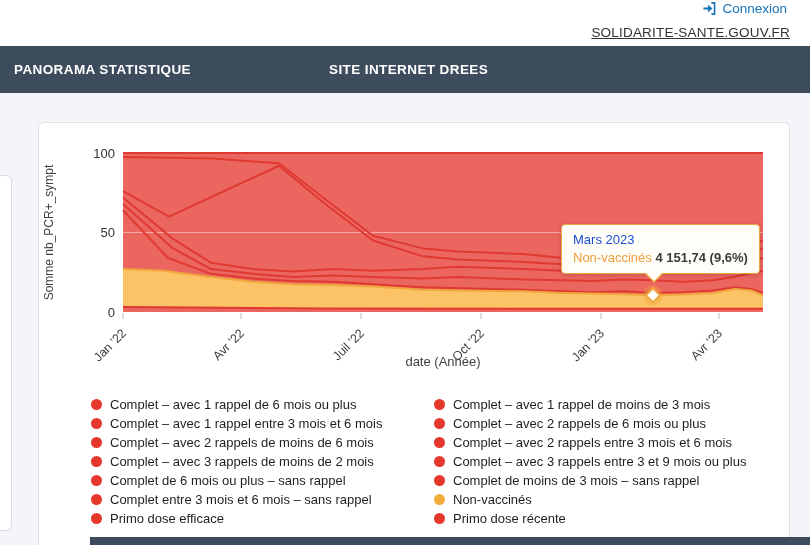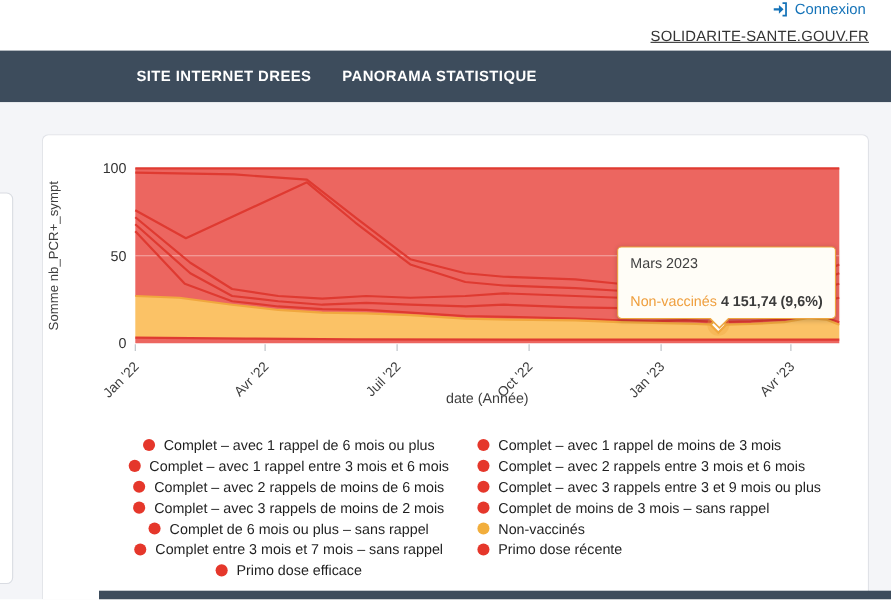--- a/index.html
+++ b/index.html
@@ -32,32 +32,32 @@
           border-radius:6px 6px 0 0; }
 
   
   .chart-wrap { position:absolute; left:0; top:0; width:752px; height:252px; }
   svg text { font-family:"Liberation Sans","DejaVu Sans",sans-serif; }
 
   
   .tooltip { position:absolute; left:522px; top:101px; background:#fffdf7; border:1px solid #eca53f;
              border-radius:4px; padding:7px 11px 8px 11px; font-size:13px; white-space:nowrap;
              box-shadow:0 1px 5px rgba(0,0,0,0.18); z-index:5; }
-  .tooltip .tt-title { color:#404040; margin-bottom:19px; }
+  .tooltip .tt-title { color:#1d4ed8; margin-bottom:3px; }
   .tooltip .tt-series { color:#ef9f3e; }
   .tooltip .tt-value { color:#3b3b3b; font-weight:bold; }
   .tooltip::after { content:""; position:absolute; left:84px; bottom:-8px; border:8px solid transparent;
                     border-bottom:none; border-top:8px solid #fffdf7; }
   .tooltip::before { content:""; position:absolute; left:83px; bottom:-10px; border:9px solid transparent;
                      border-bottom:none; border-top:9px solid #eca53f; }
 
   
   .legend { position:absolute; left:52px; top:272px; width:690px; display:flex; }
   .legend-col { display:flex; flex-direction:column; }
-  .legend-col.left { width:343px;align-items:center; }
+  .legend-col.left { width:343px; }
   .legend-item { display:flex; align-items:center; height:19px; cursor:pointer; }
   .legend-dot { width:11px; height:11px; border-radius:50%; margin-right:8px; flex:0 0 auto; }
   .legend-label { font-size:13px; color:#1f1f1f; white-space:nowrap; }
 
   .footer-bar { position:absolute; left:90px; top:537px; width:720px; height:8px; background:#3d4c5c; }
 </style>
 </head>
 <body>
 
 <div class="header">
@@ -65,22 +65,22 @@
     <svg viewBox="0 0 16 16">
       <path d="M10 2h3.4v12H10" fill="none" stroke="#1573b8" stroke-width="1.7"></path>
       <path d="M1.5 7h5V3.8L11 8l-4.5 4.2V9h-5z" fill="#1573b8"></path>
     </svg>
     <span>Connexion</span>
   </a>
   <a class="site-link">SOLIDARITE-SANTE.GOUV.FR</a>
 </div>
 
 <div class="navbar">
+  <div class="nav-item">PANORAMA STATISTIQUE</div>
   <div class="nav-item second">SITE INTERNET DREES</div>
-  <div class="nav-item">PANORAMA STATISTIQUE</div>
 </div>
 
 <div class="page-bg"></div>
 <div class="left-stub"></div>
 
 <div class="card">
   <div class="chart-wrap">
     <svg id="chart-svg" width="752" height="252" viewBox="0 0 752 252">
         <path d="M84,30 L724,30 L724,172.305 L712,167.535 L696,165.945 L674,169.92000000000002 L644,171.51000000000002 L614,172.305 L594,171.51000000000002 L564,170.715 L524,169.92000000000002 L484,168.33 L424,167.535 L384,166.74 L334,163.56 L294,161.97 L254,161.175 L214,158.79000000000002 L172,154.02 L124,147.66000000000003 L84,146.07 Z" fill="#ec6660"></path>
         <path d="M84,146.07 L124,147.66000000000003 L172,154.02 L214,158.79000000000002 L254,161.175 L294,161.97 L334,163.56 L384,166.74 L424,167.535 L484,168.33 L524,169.92000000000002 L564,170.715 L594,171.51000000000002 L614,172.305 L644,171.51000000000002 L674,169.92000000000002 L696,165.945 L712,167.535 L724,172.305 L724,185.82000000000002 L484,185.82000000000002 L284,185.502 L184,184.866 L84,183.912 Z" fill="#fbc266"></path>
@@ -141,31 +141,35 @@
         <div class="legend-item">
           <span class="legend-dot" style="background: rgb(229, 55, 43);"></span>
           <span class="legend-label">Complet – avec 3 rappels de moins de 2 mois</span>
         </div>
         <div class="legend-item">
           <span class="legend-dot" style="background: rgb(229, 55, 43);"></span>
           <span class="legend-label">Complet de 6 mois ou plus – sans rappel</span>
         </div>
         <div class="legend-item">
           <span class="legend-dot" style="background: rgb(229, 55, 43);"></span>
-          <span class="legend-label">Complet entre 3 mois et 7 mois – sans rappel</span>
+          <span class="legend-label">Complet entre 3 mois et 6 mois – sans rappel</span>
         </div>
         <div class="legend-item">
           <span class="legend-dot" style="background: rgb(229, 55, 43);"></span>
           <span class="legend-label">Primo dose efficace</span>
         </div>
       </div>
     <div class="legend-col" id="legend-right">
         <div class="legend-item">
           <span class="legend-dot" style="background: rgb(229, 55, 43);"></span>
           <span class="legend-label">Complet – avec 1 rappel de moins de 3 mois</span>
+        </div>
+        <div class="legend-item">
+          <span class="legend-dot" style="background: rgb(229, 55, 43);"></span>
+          <span class="legend-label">Complet – avec 2 rappels de 6 mois ou plus</span>
         </div>
         <div class="legend-item">
           <span class="legend-dot" style="background: rgb(229, 55, 43);"></span>
           <span class="legend-label">Complet – avec 2 rappels entre 3 mois et 6 mois</span>
         </div>
         <div class="legend-item">
           <span class="legend-dot" style="background: rgb(229, 55, 43);"></span>
           <span class="legend-label">Complet – avec 3 rappels entre 3 et 9 mois ou plus</span>
         </div>
         <div class="legend-item">

